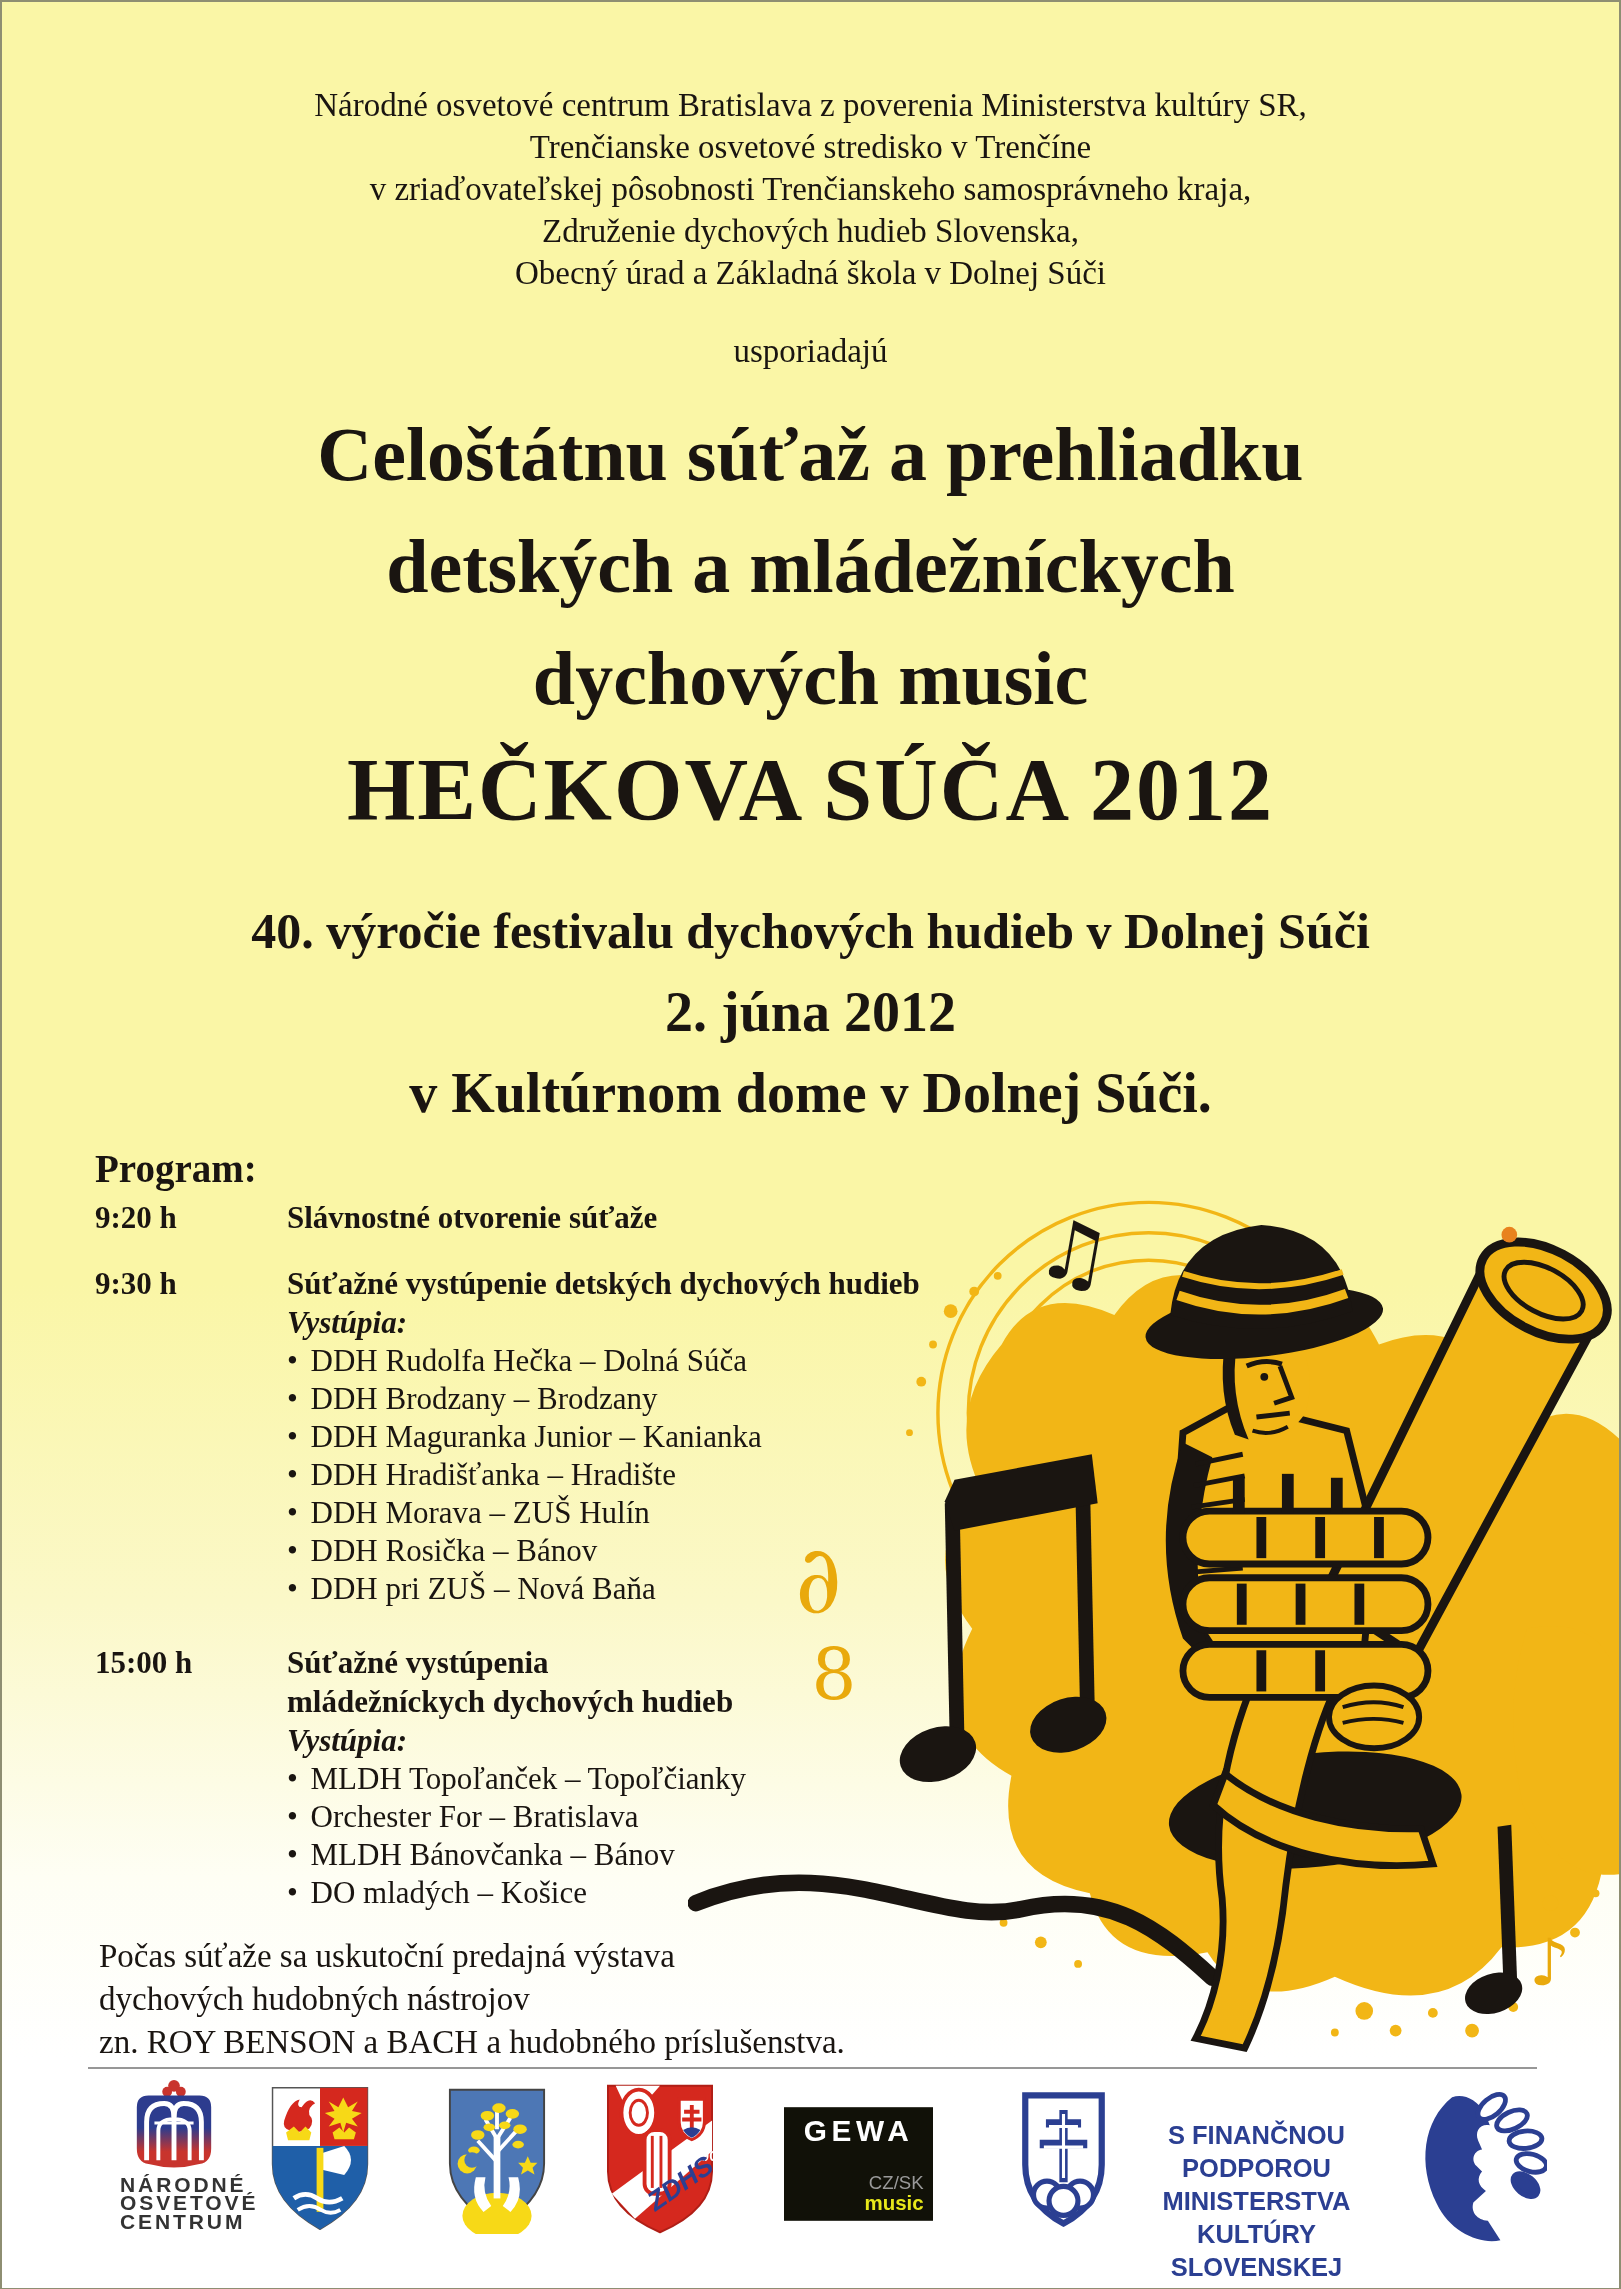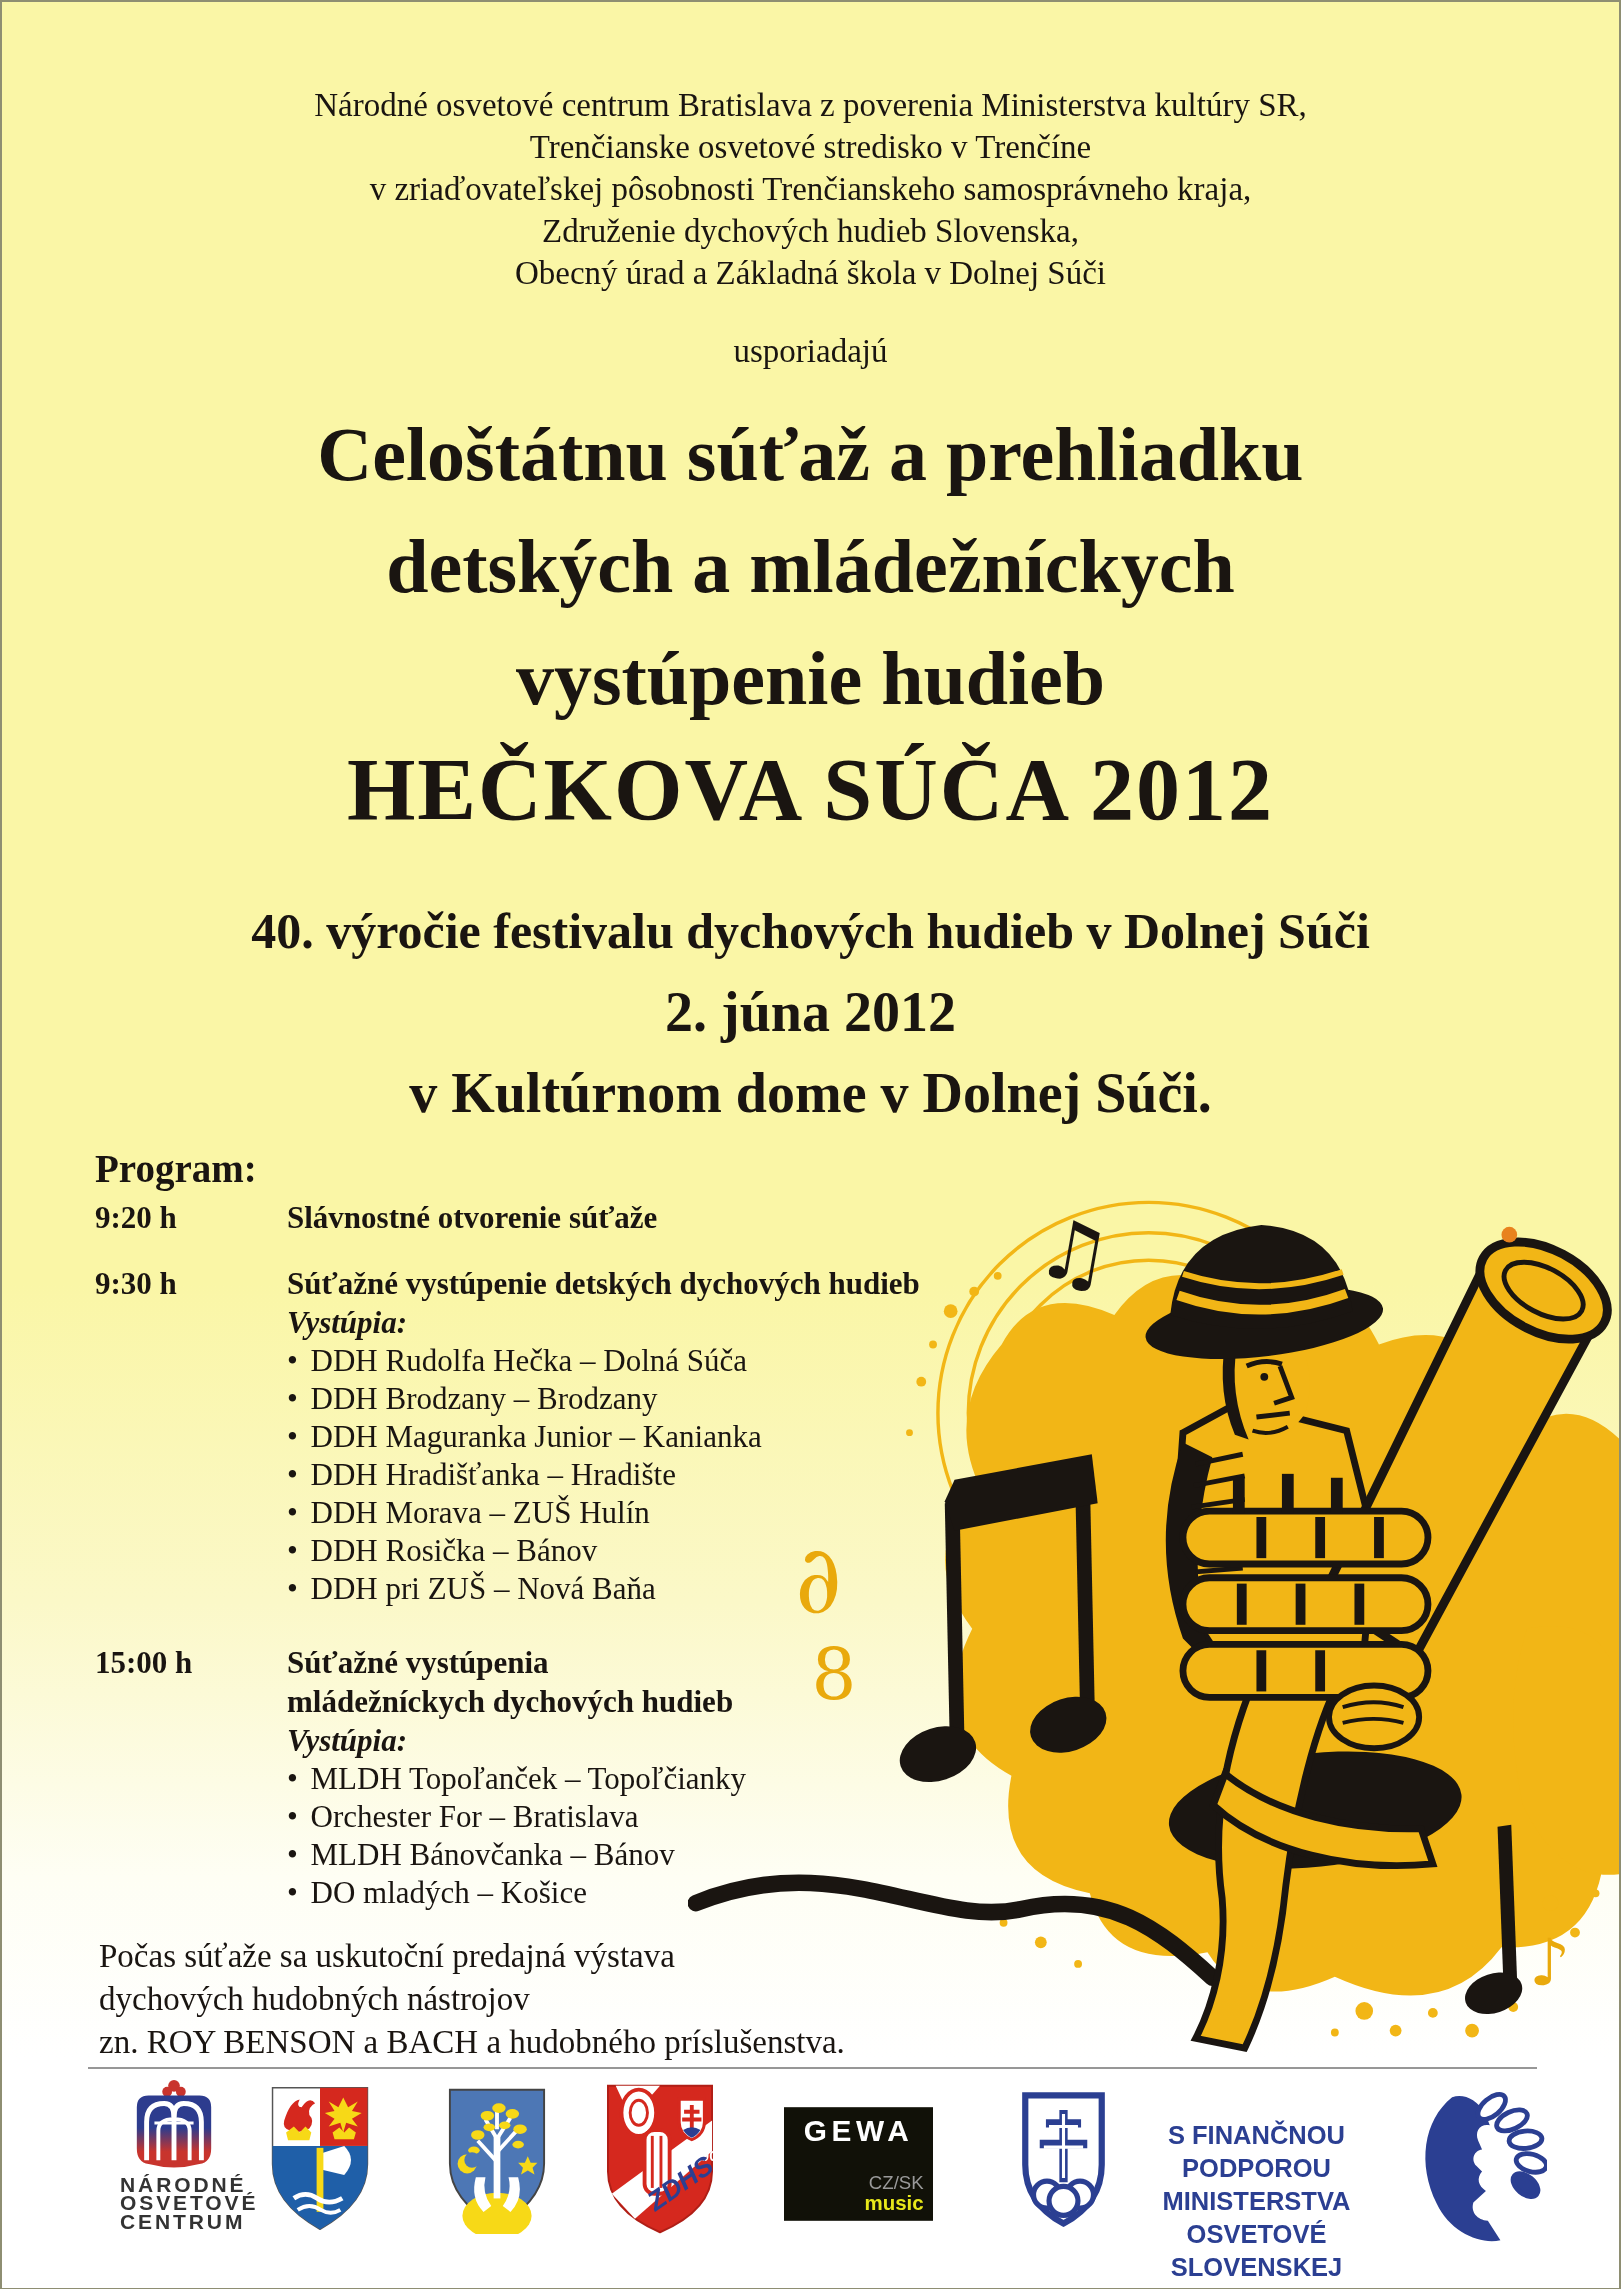--- a/index.html
+++ b/index.html
@@ -156,21 +156,21 @@
     <div>v zriaďovateľskej pôsobnosti Trenčianskeho samosprávneho kraja,</div>
     <div>Združenie dychových hudieb Slovenska,</div>
     <div>Obecný úrad a Základná škola v Dolnej Súči</div>
   </div>
 
   <div class="center usp">usporiadajú</div>
 
   <div class="center title">
     <div>Celoštátnu súťaž a prehliadku</div>
     <div>detských a mládežníckych</div>
-    <div>vystúpenie hudieb</div>
+    <div>dychových music</div>
   </div>
 
   <div class="center maintitle">HEČKOVA SÚČA 2012</div>
   <div class="center anniv">40. výročie festivalu dychových hudieb v Dolnej Súči</div>
   <div class="center dateline">2. júna 2012</div>
   <div class="center venue">v Kultúrnom dome v Dolnej Súči.</div>
 
   <div class="program">
     <div class="prog-heading">Program:</div>
 
@@ -332,21 +332,21 @@
       <path d="M45 22 V92 M28 35 H62 M22 55 H68" stroke="#2B3F92" stroke-width="8" fill="none"></path>
       <path d="M45 26 V88 M31 38 H59 M26 58 H64" stroke="#FFFFFF" stroke-width="3" fill="none"></path>
       <circle cx="29" cy="104" r="13" fill="#FFFFFF" stroke="#2B3F92" stroke-width="5"></circle>
       <circle cx="61" cy="104" r="13" fill="#FFFFFF" stroke="#2B3F92" stroke-width="5"></circle>
       <circle cx="45" cy="110" r="14" fill="#FFFFFF" stroke="#2B3F92" stroke-width="5"></circle>
     </svg>
   </div>
 
   <div class="logo l-mt">
     <div>S FINANČNOU PODPOROU</div>
-    <div>MINISTERSTVA OSVETOVÉ</div>
+    <div>MINISTERSTVA KULTÚRY</div>
     <div>SLOVENSKEJ REPUBLIKY</div>
   </div>
 
   <div class="logo l-fc">
     <svg width="155" height="169" viewBox="0 0 160 175">
       <path fill="#2B3F92" d="M62 22 C32 46 26 92 46 132 C60 162 92 175 112 170 L99 150 C88 149 81 141 84 131 L97 119 C89 114 87 106 93 99 L87 93 C81 86 85 77 93 76 L89 67 C85 57 91 49 101 51 L96 38 C87 24 74 18 62 22 Z"></path>
       <g stroke="#2B3F92" stroke-width="5" fill="#FFFFFF">
         <ellipse cx="103" cy="32" rx="17" ry="9" transform="rotate(-40 103 32)"></ellipse>
         <ellipse cx="124" cy="46" rx="17" ry="9" transform="rotate(-25 124 46)"></ellipse>
         <ellipse cx="138" cy="66" rx="17" ry="9" transform="rotate(-5 138 66)"></ellipse>

